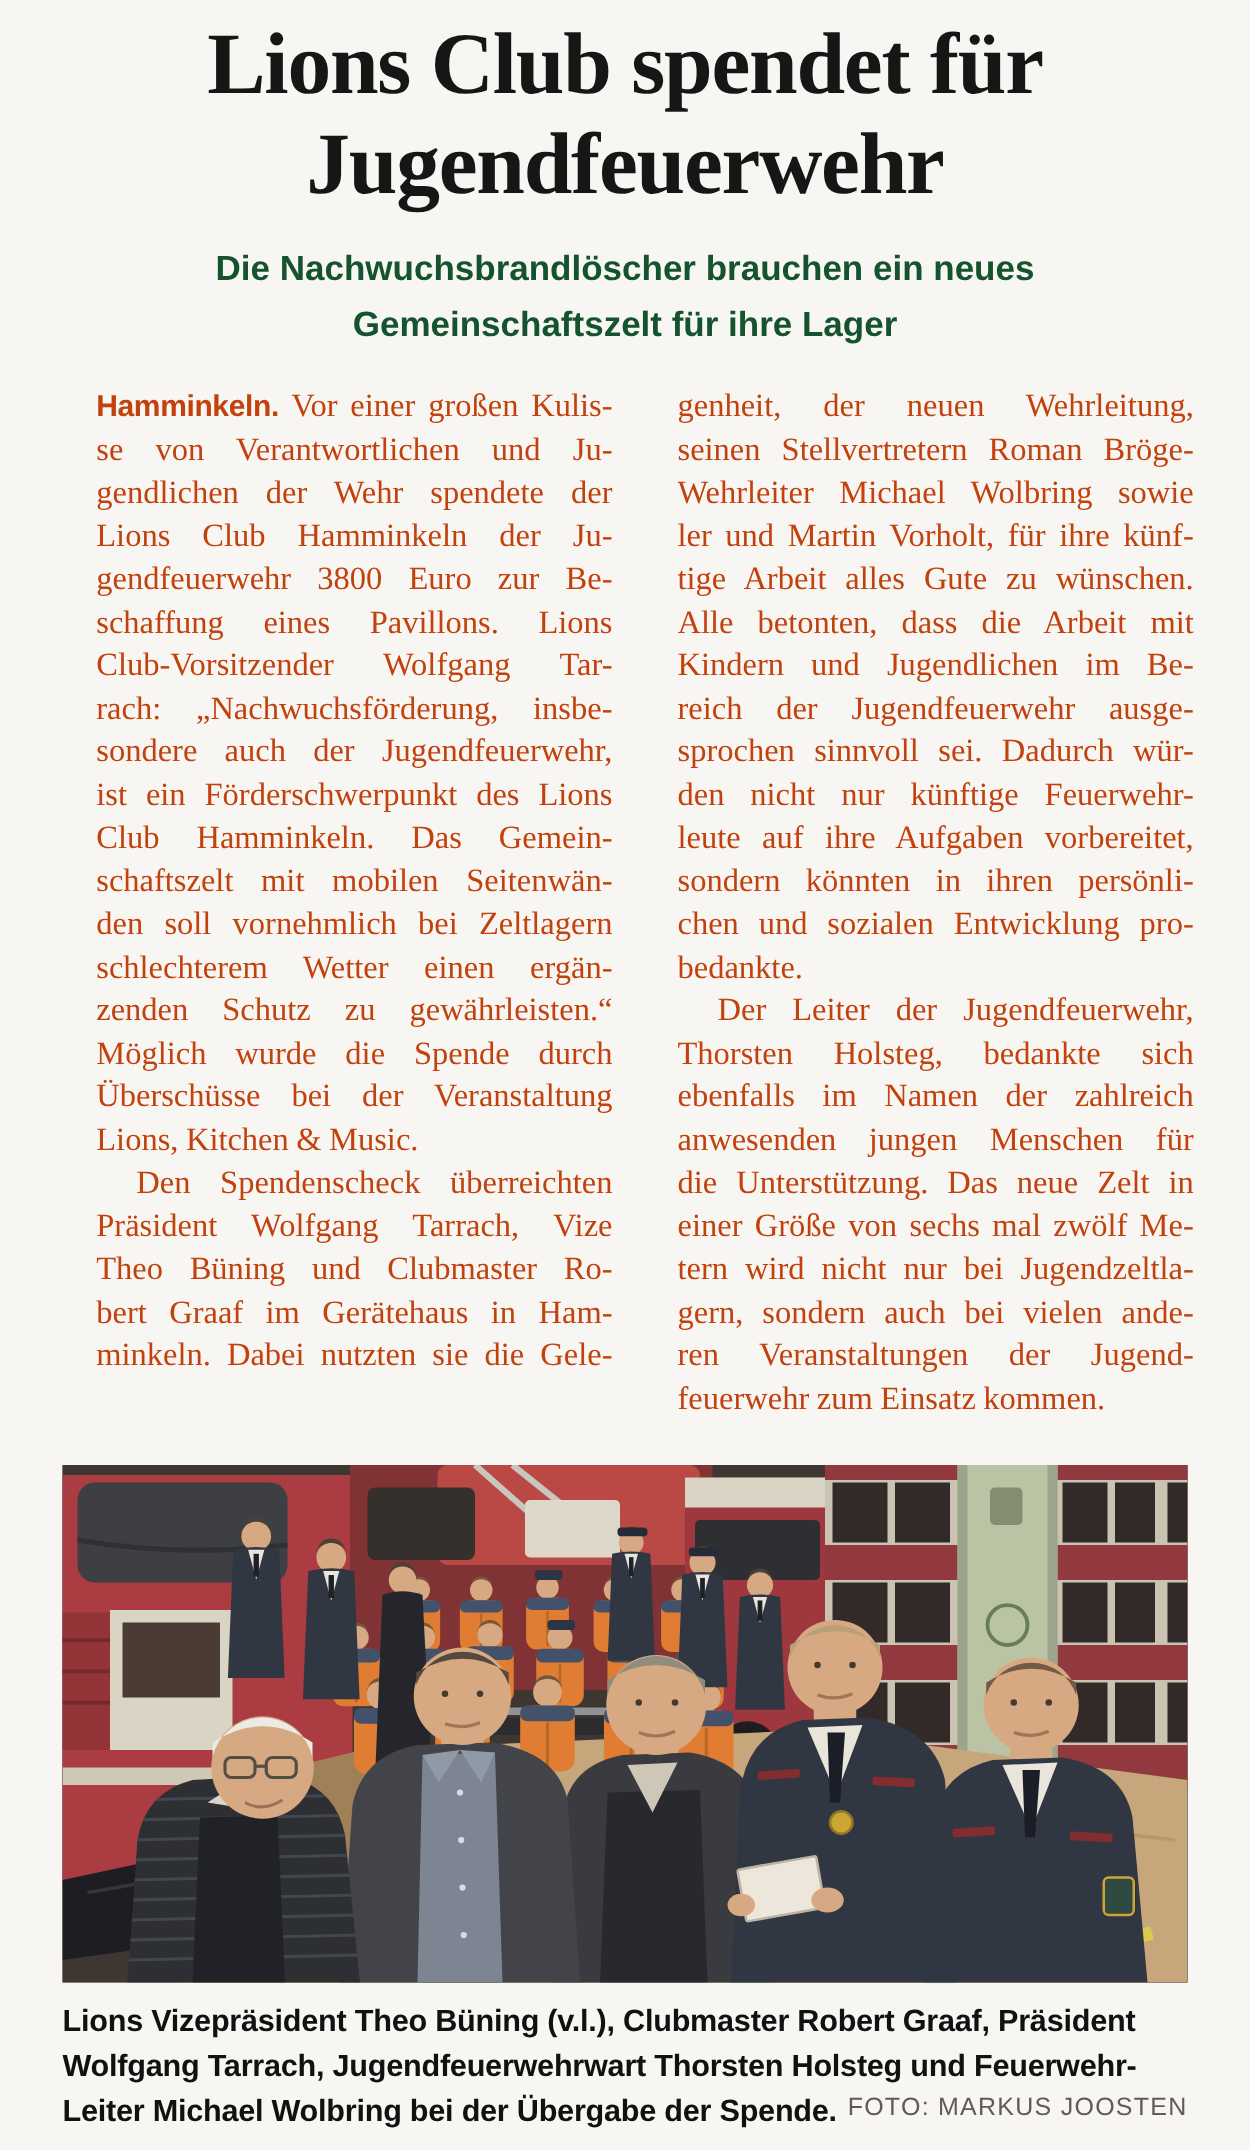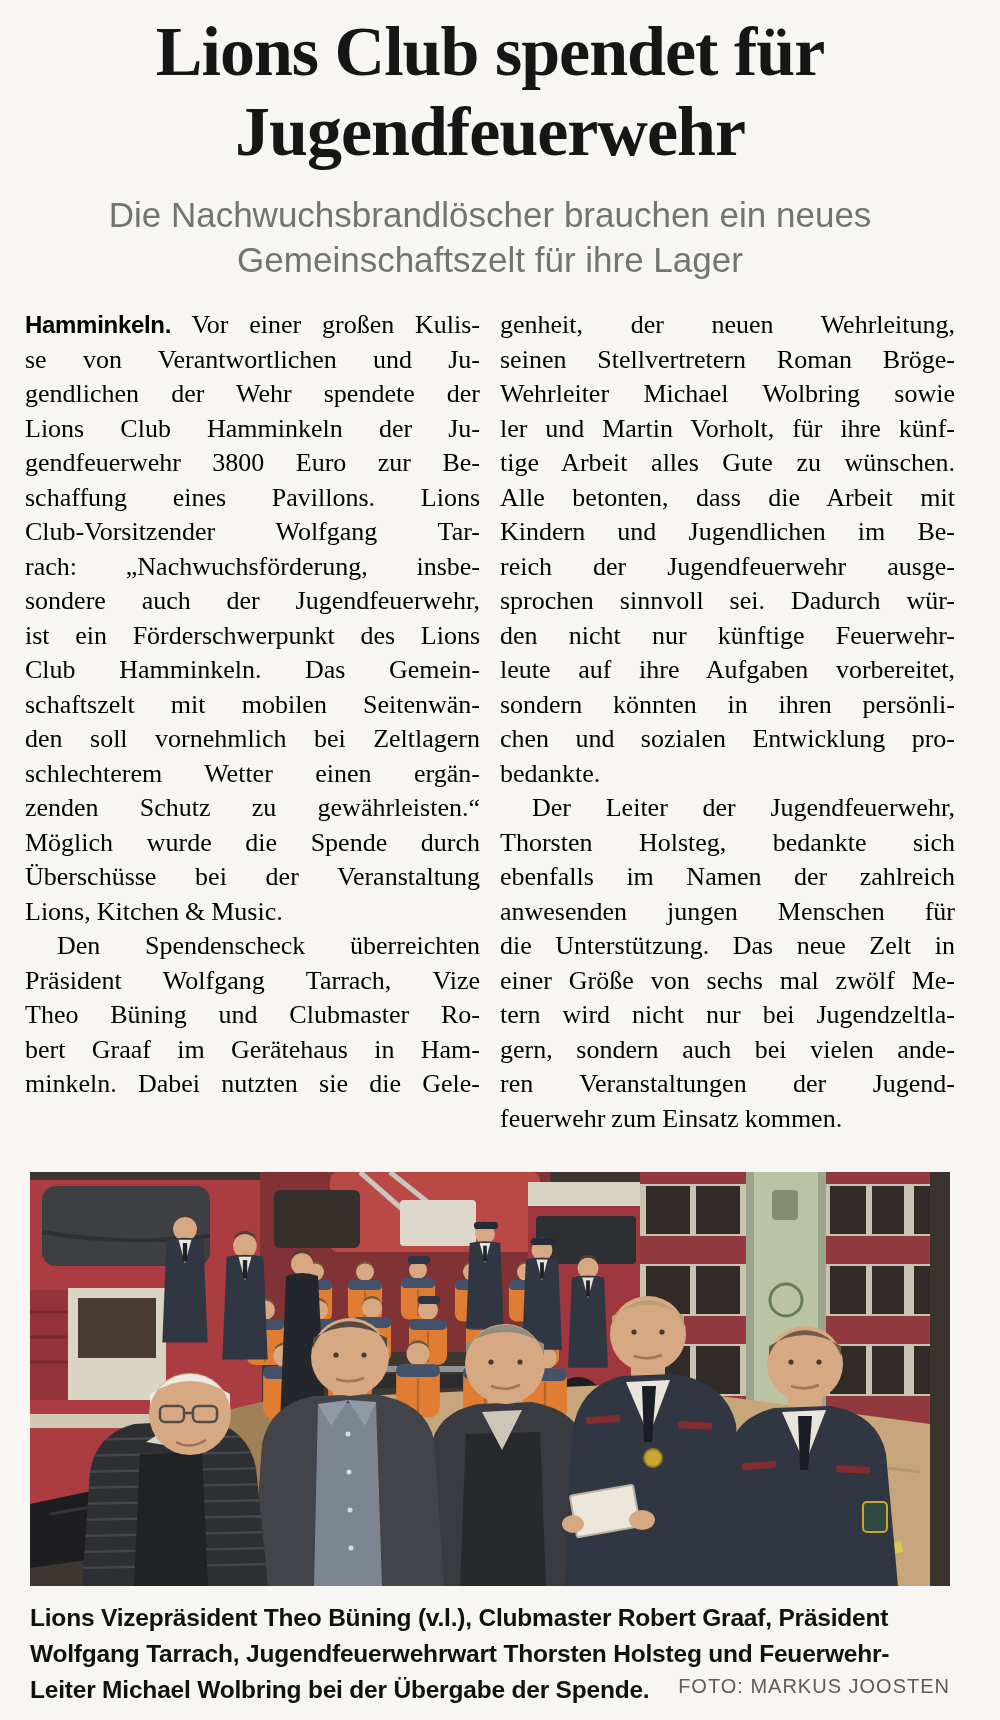--- a/index.html
+++ b/index.html
@@ -2,48 +2,49 @@
 <html lang="de" style="--paper: #f7f6f2; --ink: #1b1b1b; --truck-red: #a8343a; --dark-red: #7c2a2d; --bright-red: #b8423f; --door-red: #8e3038; --mullion-cream: #c9c2b0; --pane-dark: #282120; --frame-green: #b9c2a4; --floor-tan: #c4a477; --floor-brown: #9b7c52; --youth-orange: #e0792c; --uniform-navy: #272e3d; --skin: #d6a77f; --shirt-white: #e9e6dc; --check-white: #ece8dc; --badge-gold: #c9a42c; --mark-yellow: #d9c94b;"><head>
 <meta charset="utf-8">
 <style>
   html,body{margin:0;padding:0;}
   body{
     width:1000px;height:1720px;overflow:hidden;
     background:var(--paper,#f7f6f2);
     font-family:"Liberation Serif",serif;
     color:var(--ink,#1b1b1b);
   }
-  .page{padding:4px 45px 0 25px;}
+  .page{padding:4px 45px 0 45px;}
   .headline{
     font-family:"Liberation Serif",serif;
     font-weight:bold;
     font-size:70px;line-height:80px;
     letter-spacing:-1px;
     text-align:center;
     color:#161616;
     margin:8px 0 20px 0;
   }
   .subheadline{
     font-family:"Liberation Sans",sans-serif;
-    font-weight:normal;
-    font-size:35px;line-height:45px;
+    font-weight:bold;
+    font-size:28px;line-height:45px;
     text-align:center;
-    color:#737373;
+    color:#14532d;
     margin:0 4px 26px 4px;
   }
   .columns{display:flex;gap:20px;}
   .col{flex:1;min-width:0;}
   .line{
     font-size:26px;line-height:34.5px;height:34.5px;
     overflow:hidden;
     text-align:justify;
     -moz-text-align-last:justify;
     text-align-last:justify;
-    color:#000000;
+    color:#c2410c;
     word-spacing:-0.5px;
+    margin-left:32px;
   }
   .line.end{ text-align-last:left; -moz-text-align-last:left; }
   .line.indent{ padding-left:32px; }
   .line b{
     font-family:"Liberation Sans",sans-serif;
     font-size:24px;
     letter-spacing:-0.3px;
   }
   .photo{
     margin:36px 5px 0 5px;

